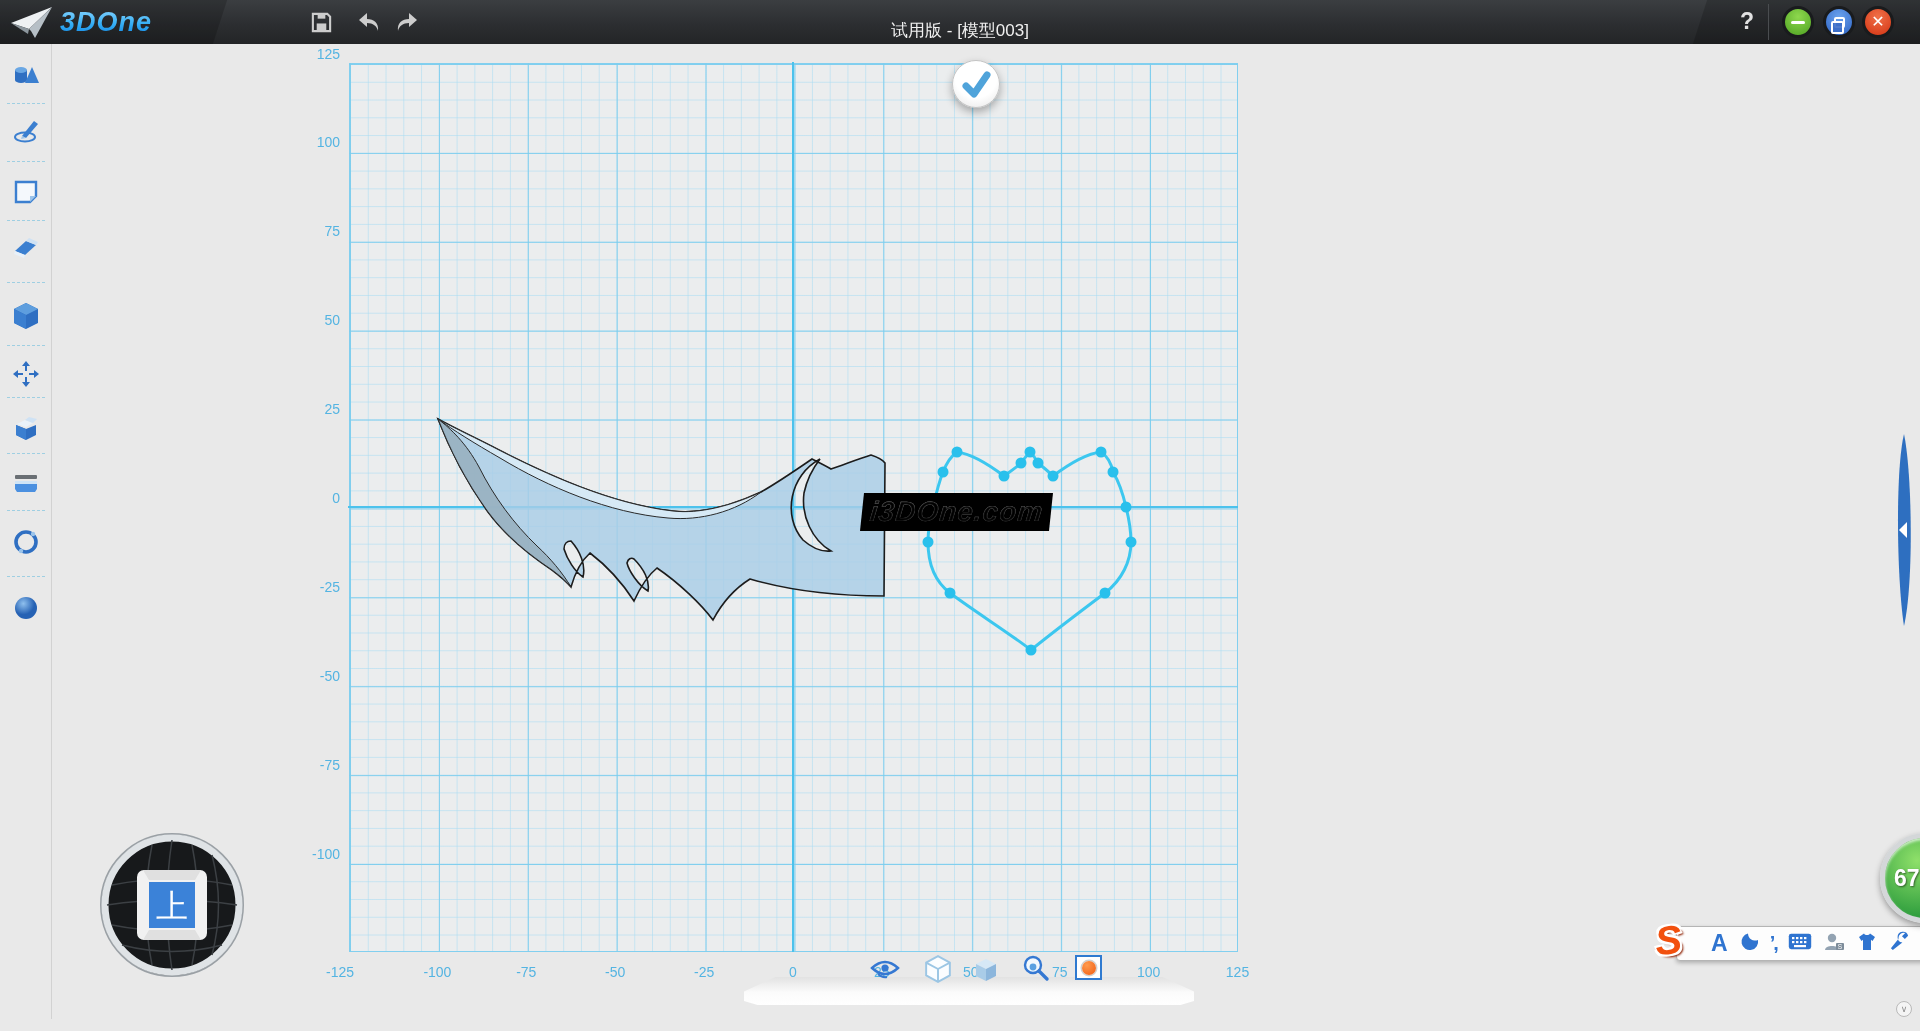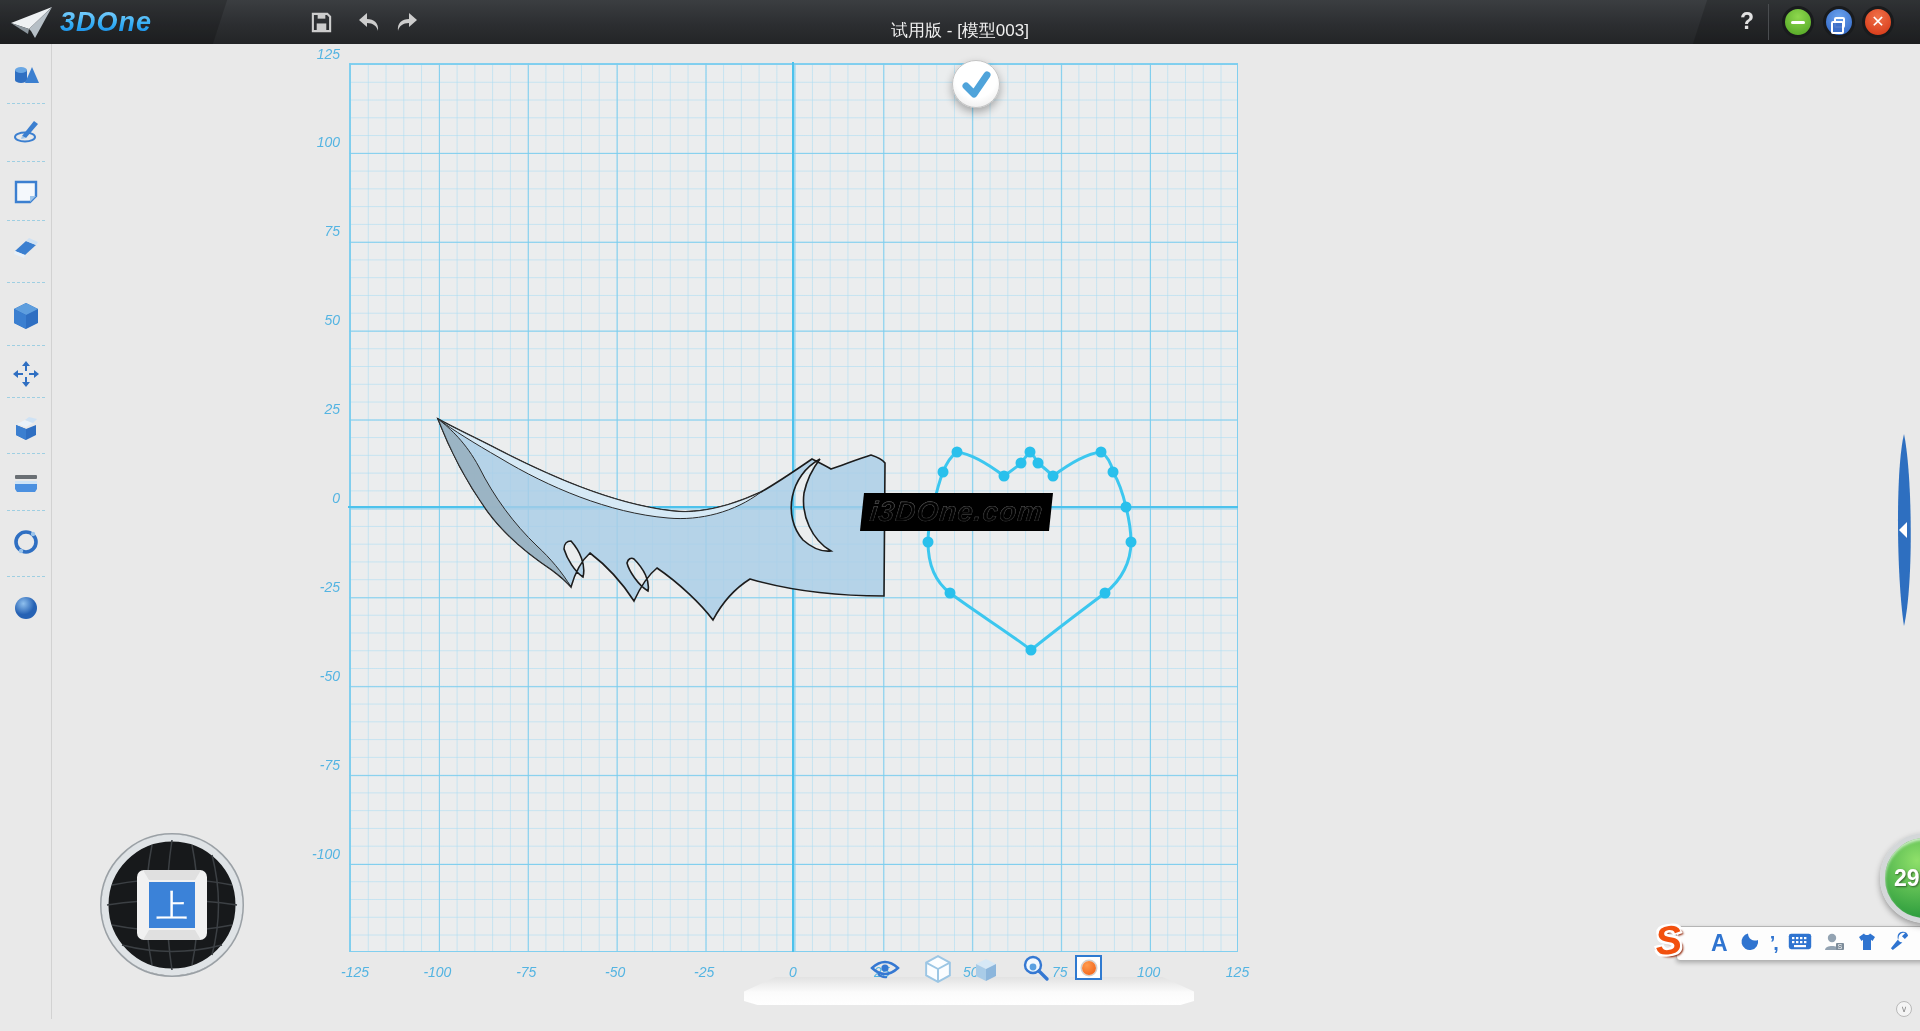--- a/index.html
+++ b/index.html
@@ -49,21 +49,21 @@
     background-color:#ebedee;
     background-image:
       linear-gradient(to right, rgba(124,205,238,.95) 1.4px, transparent 1.4px),
       linear-gradient(to bottom, rgba(124,205,238,.95) 1.4px, transparent 1.4px),
       linear-gradient(to right, rgba(173,221,243,.6) 1px, transparent 1px),
       linear-gradient(to bottom, rgba(173,221,243,.6) 1px, transparent 1px);
     background-size:88.9px 88.9px, 88.9px 88.9px, 17.78px 17.78px, 17.78px 17.78px;
     border:1px solid rgba(124,205,238,.95); }
   .axis-v { position:absolute; left:740px; top:18px; width:2px; height:890px; background:#4cc2ec; }
   .axis-h { position:absolute; left:296px; top:462px; width:890px; height:2px; background:#4cc2ec; }
-  .axis-label { position:absolute; color:#54b4e2; font-size:14px; text-align:center; width:60px;font-style:italic; }
+  .axis-label { position:absolute; color:#54b4e2; font-size:14px; text-align:center; width:60px; }
   .axis-label.yl { text-align:right; }
 
   
   .check-btn { position:absolute; left:952px; top:60px; width:48px; height:48px; border-radius:50%;
     background:radial-gradient(circle at 50% 35%,#ffffff 55%,#e4e4e4);
     border:1px solid #c4c4c4; box-shadow:0 4px 8px rgba(0,0,0,.3); z-index:10; cursor:pointer; }
   .watermark { position:absolute; left:862px; top:493px; height:38px; padding:2px 8px;
     background:#000; transform:skewX(-6deg); z-index:8; display:flex; align-items:center;
     font-style:italic; font-weight:bold; font-size:28px; letter-spacing:1px;
     background-clip:border-box; }
@@ -122,21 +122,21 @@
         <div class="axis-label yl" style="left: 228px; top: 1.5px;">125</div>
         <div class="axis-label yl" style="left: 228px; top: 90.4px;">100</div>
         <div class="axis-label yl" style="left: 228px; top: 179.3px;">75</div>
         <div class="axis-label yl" style="left: 228px; top: 268.2px;">50</div>
         <div class="axis-label yl" style="left: 228px; top: 357.1px;">25</div>
         <div class="axis-label yl" style="left: 228px; top: 446px;">0</div>
         <div class="axis-label yl" style="left: 228px; top: 534.9px;">-25</div>
         <div class="axis-label yl" style="left: 228px; top: 623.8px;">-50</div>
         <div class="axis-label yl" style="left: 228px; top: 712.7px;">-75</div>
         <div class="axis-label yl" style="left: 228px; top: 801.6px;">-100</div>
-        <div class="axis-label" style="left: 273px; top: 920px;">-125</div>
+        <div class="axis-label" style="left: 258px; top: 920px;">-125</div>
         <div class="axis-label" style="left: 355.4px; top: 920px;">-100</div>
         <div class="axis-label" style="left: 444.3px; top: 920px;">-75</div>
         <div class="axis-label" style="left: 533.2px; top: 920px;">-50</div>
         <div class="axis-label" style="left: 622.1px; top: 920px;">-25</div>
         <div class="axis-label" style="left: 711px; top: 920px;">0</div>
         <div class="axis-label" style="left: 799.9px; top: 920px;">25</div>
         <div class="axis-label" style="left: 888.8px; top: 920px;">50</div>
         <div class="axis-label" style="left: 977.7px; top: 920px;">75</div>
         <div class="axis-label" style="left: 1066.6px; top: 920px;">100</div>
         <div class="axis-label" style="left: 1155.5px; top: 920px;">125</div>
@@ -410,17 +410,17 @@
     <span>
       <svg width="21" height="21" viewBox="0 0 22 22">
         <path d="M20 5 A 5.6 5.6 0 1 0 14 12 L4 20 L2 18 L10 8 A 5.6 5.6 0 0 1 17 2 L13.6 5.4 L16.6 8.4 Z" fill="#2f74d0"></path>
       </svg>
     </span>
   </div>
 
   <div class="measure-drop">∨</div>
 
   <div class="badge67">
-    <span>29</span>
+    <span>67</span>
   </div>
 
 
 </div>
 
 </body></html>

